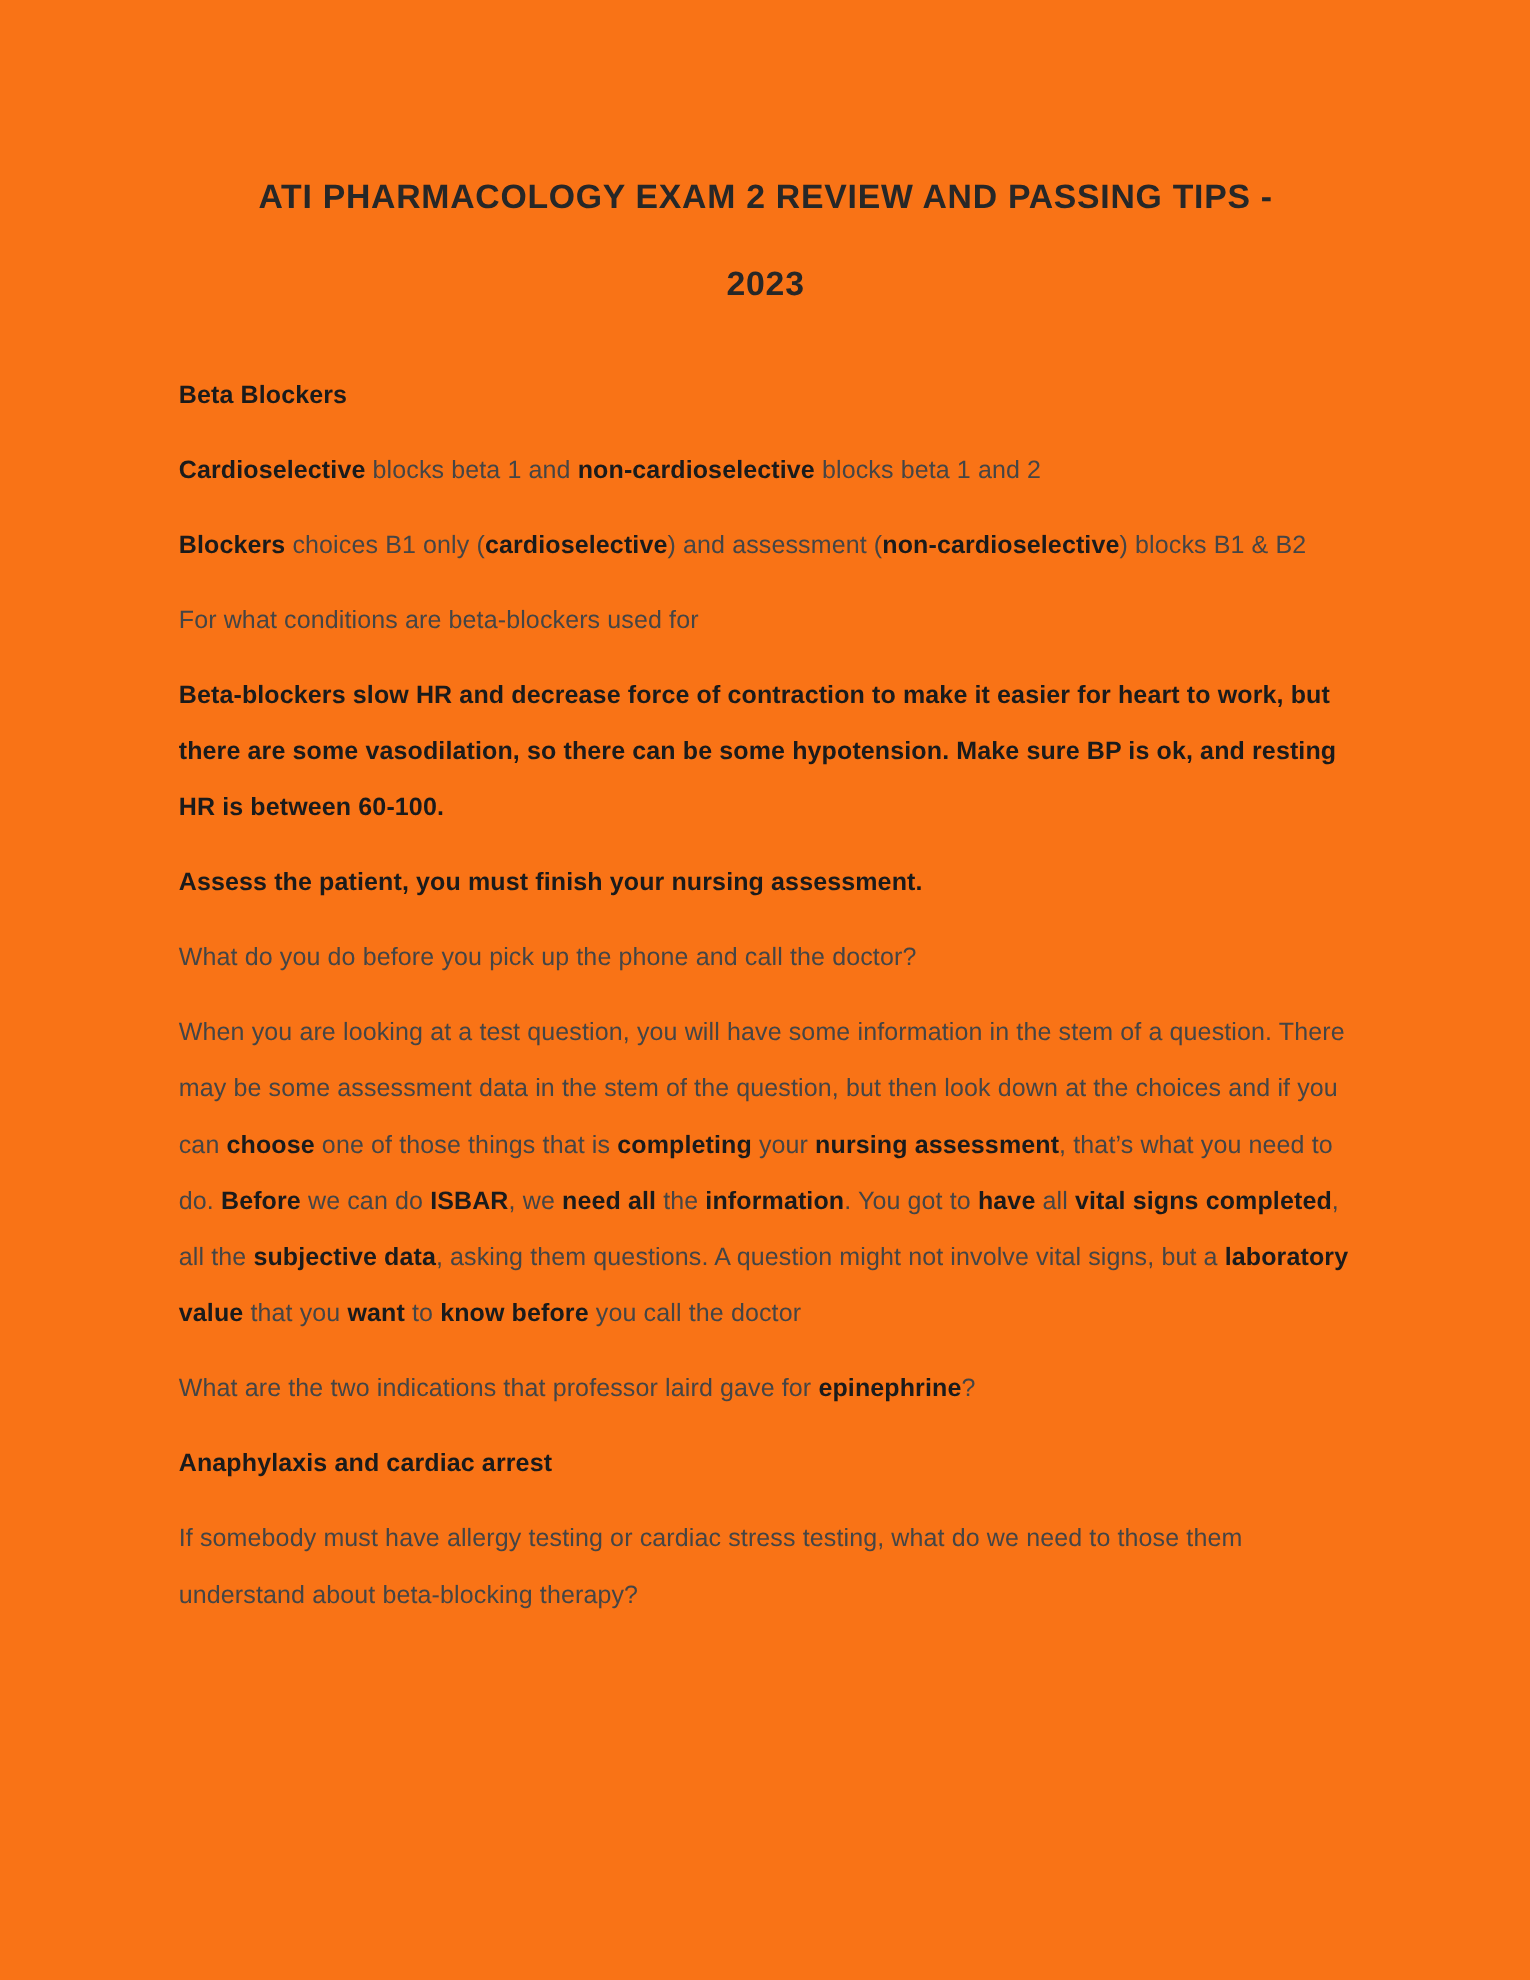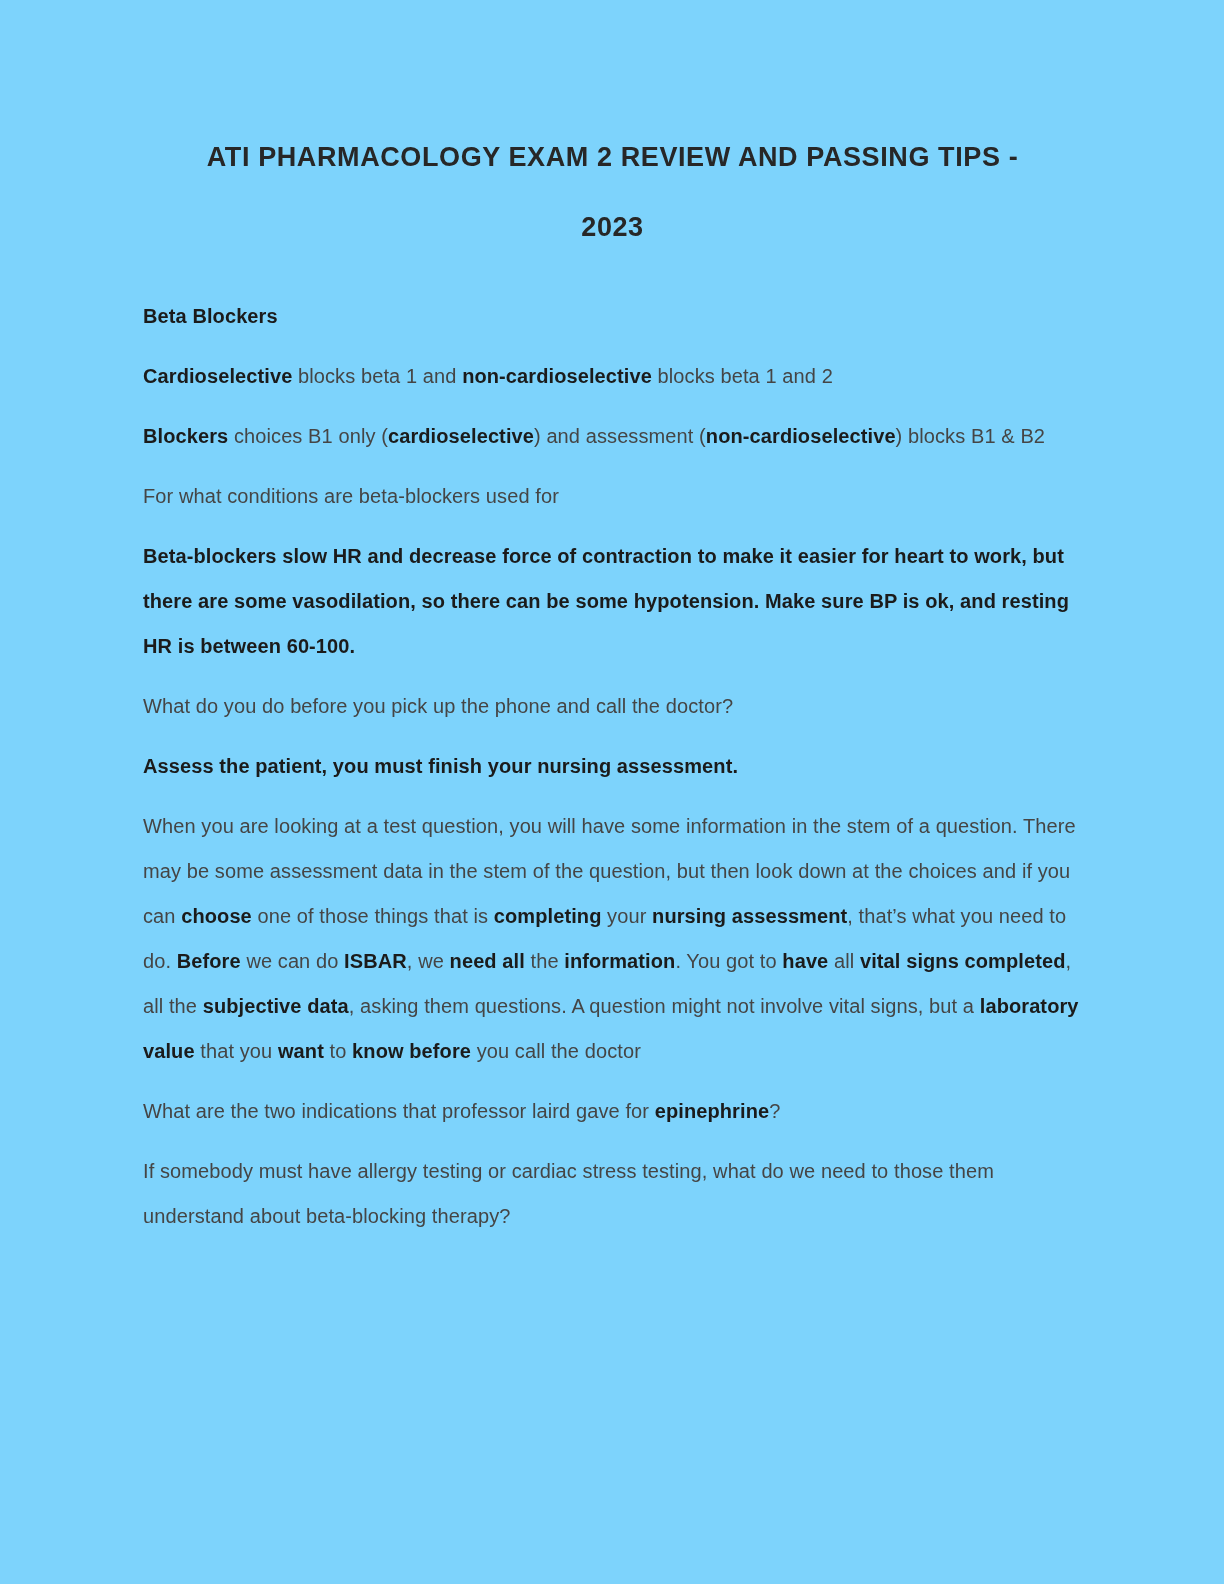--- a/index.html
+++ b/index.html
@@ -5,21 +5,21 @@
   html, body {
     margin: 0;
     padding: 0;
     background: #ffffff;
   }
   .page {
     width: 1224px;
     min-height: 1584px;
     box-sizing: border-box;
     padding: 122px 142px 80px 143px;
-    background: #7dd3fc;
+    background: #f97316;
     font-family: "Liberation Sans", "DejaVu Sans", sans-serif;
   }
   .title {
     margin: 0 0 32px 0;
     text-align: center;
     font-size: 27px;
     font-weight: bold;
     color: #272727;
     letter-spacing: 0.6px;
     line-height: 70px;
@@ -45,19 +45,20 @@
   <h1 class="title">
     <div>ATI PHARMACOLOGY EXAM 2 REVIEW AND PASSING TIPS -</div>
     <div>2023</div>
   </h1>
   <div class="body-text" id="content">
       <p class="para"><span class="b">Beta Blockers</span></p>
       <p class="para"><span class="b">Cardioselective</span><span> blocks beta 1 and </span><span class="b">non-cardioselective</span><span> blocks beta 1 and 2</span></p>
       <p class="para"><span class="b">Blockers</span><span> choices B1 only (</span><span class="b">cardioselective</span><span>) and assessment (</span><span class="b">non-cardioselective</span><span>) blocks B1 &amp; B2</span></p>
       <p class="para"><span>For what conditions are beta-blockers used for</span></p>
       <p class="para"><span class="b">Beta-blockers slow HR and decrease force of contraction to make it easier for heart to work, but there are some vasodilation, so there can be some hypotension. Make sure BP is ok, and resting HR is between 60-100.</span></p>
+      <p class="para"><span class="b">Assess the patient, you must finish your nursing assessment.</span></p>
       <p class="para"><span>What do you do before you pick up the phone and call the doctor?</span></p>
-      <p class="para"><span class="b">Assess the patient, you must finish your nursing assessment.</span></p>
       <p class="para"><span>When you are looking at a test question, you will have some information in the stem of a question. There may be some assessment data in the stem of the question, but then look down at the choices and if you can </span><span class="b">choose</span><span> one of those things that is </span><span class="b">completing</span><span> your </span><span class="b">nursing assessment</span><span>, that’s what you need to do. </span><span class="b">Before</span><span> we can do </span><span class="b">ISBAR</span><span>, we </span><span class="b">need all</span><span> the </span><span class="b">information</span><span>. You got to </span><span class="b">have</span><span> all </span><span class="b">vital signs completed</span><span>, all the </span><span class="b">subjective data</span><span>, asking them questions. A question might not involve vital signs, but a </span><span class="b">laboratory value</span><span> that you </span><span class="b">want</span><span> to </span><span class="b">know before</span><span> you call the doctor</span></p>
       <p class="para"><span>What are the two indications that professor laird gave for </span><span class="b">epinephrine</span><span>?</span></p>
+      <p class="para"><span class="b">Anaphylaxis and cardiac arrest</span></p>
       <p class="para"><span>If somebody must have allergy testing or cardiac stress testing, what do we need to those them understand about beta-blocking therapy?</span></p>
     </div>
 </div>
 
 </body></html>

